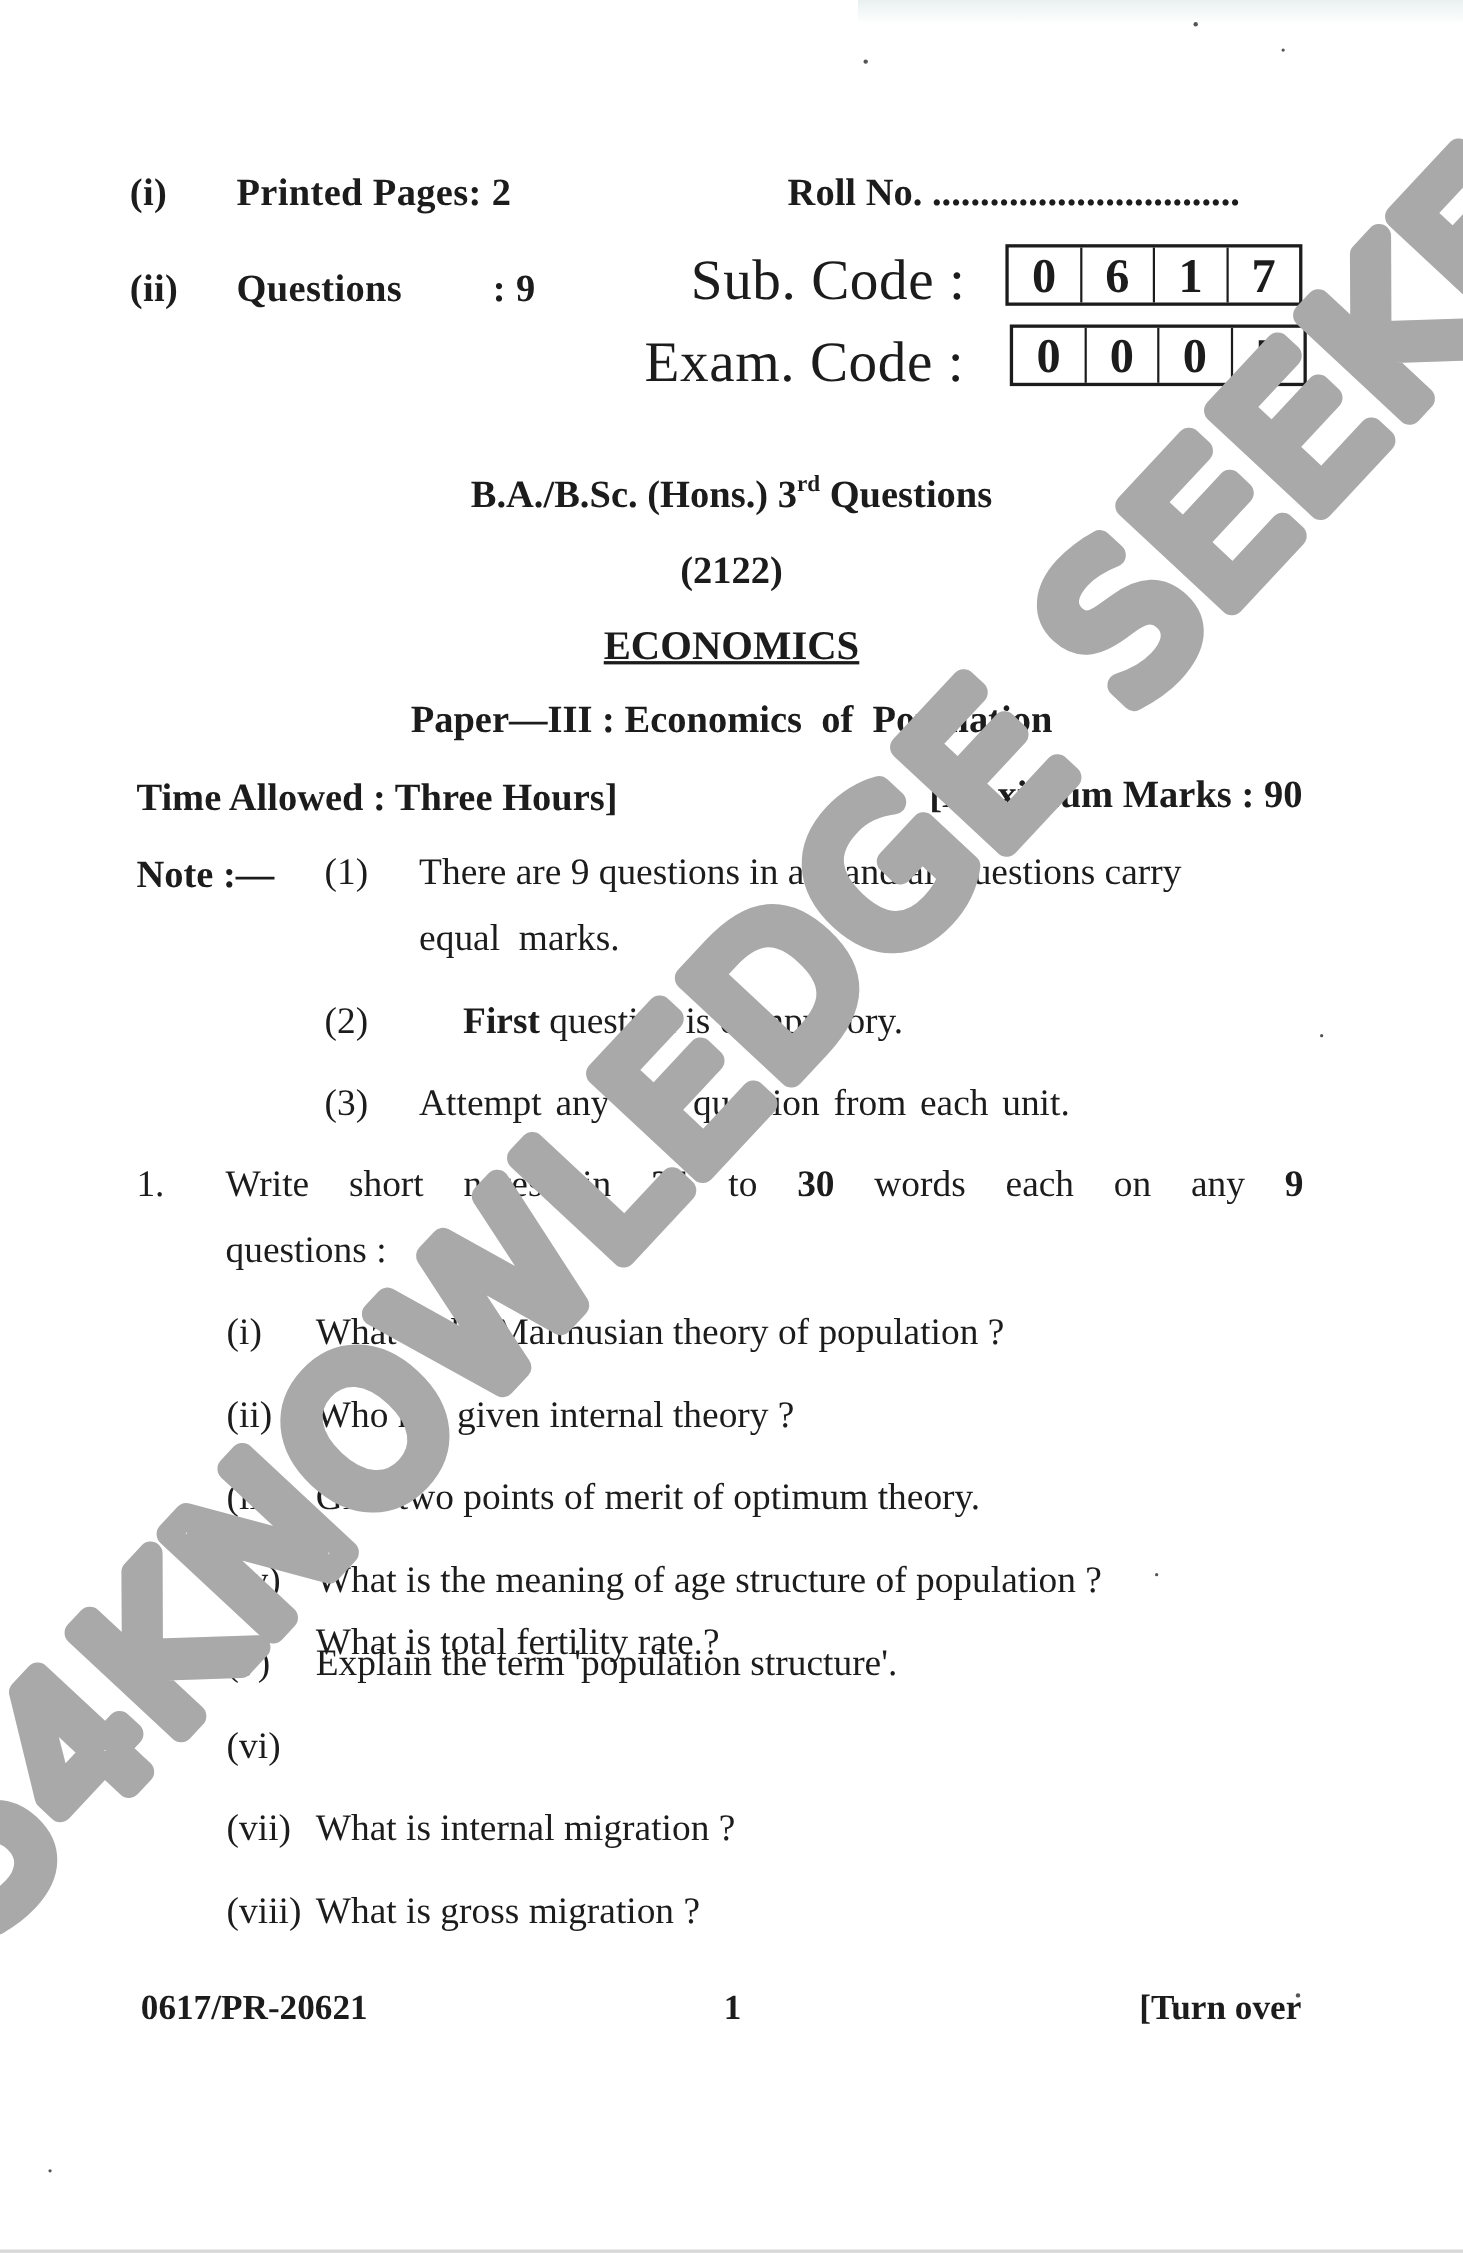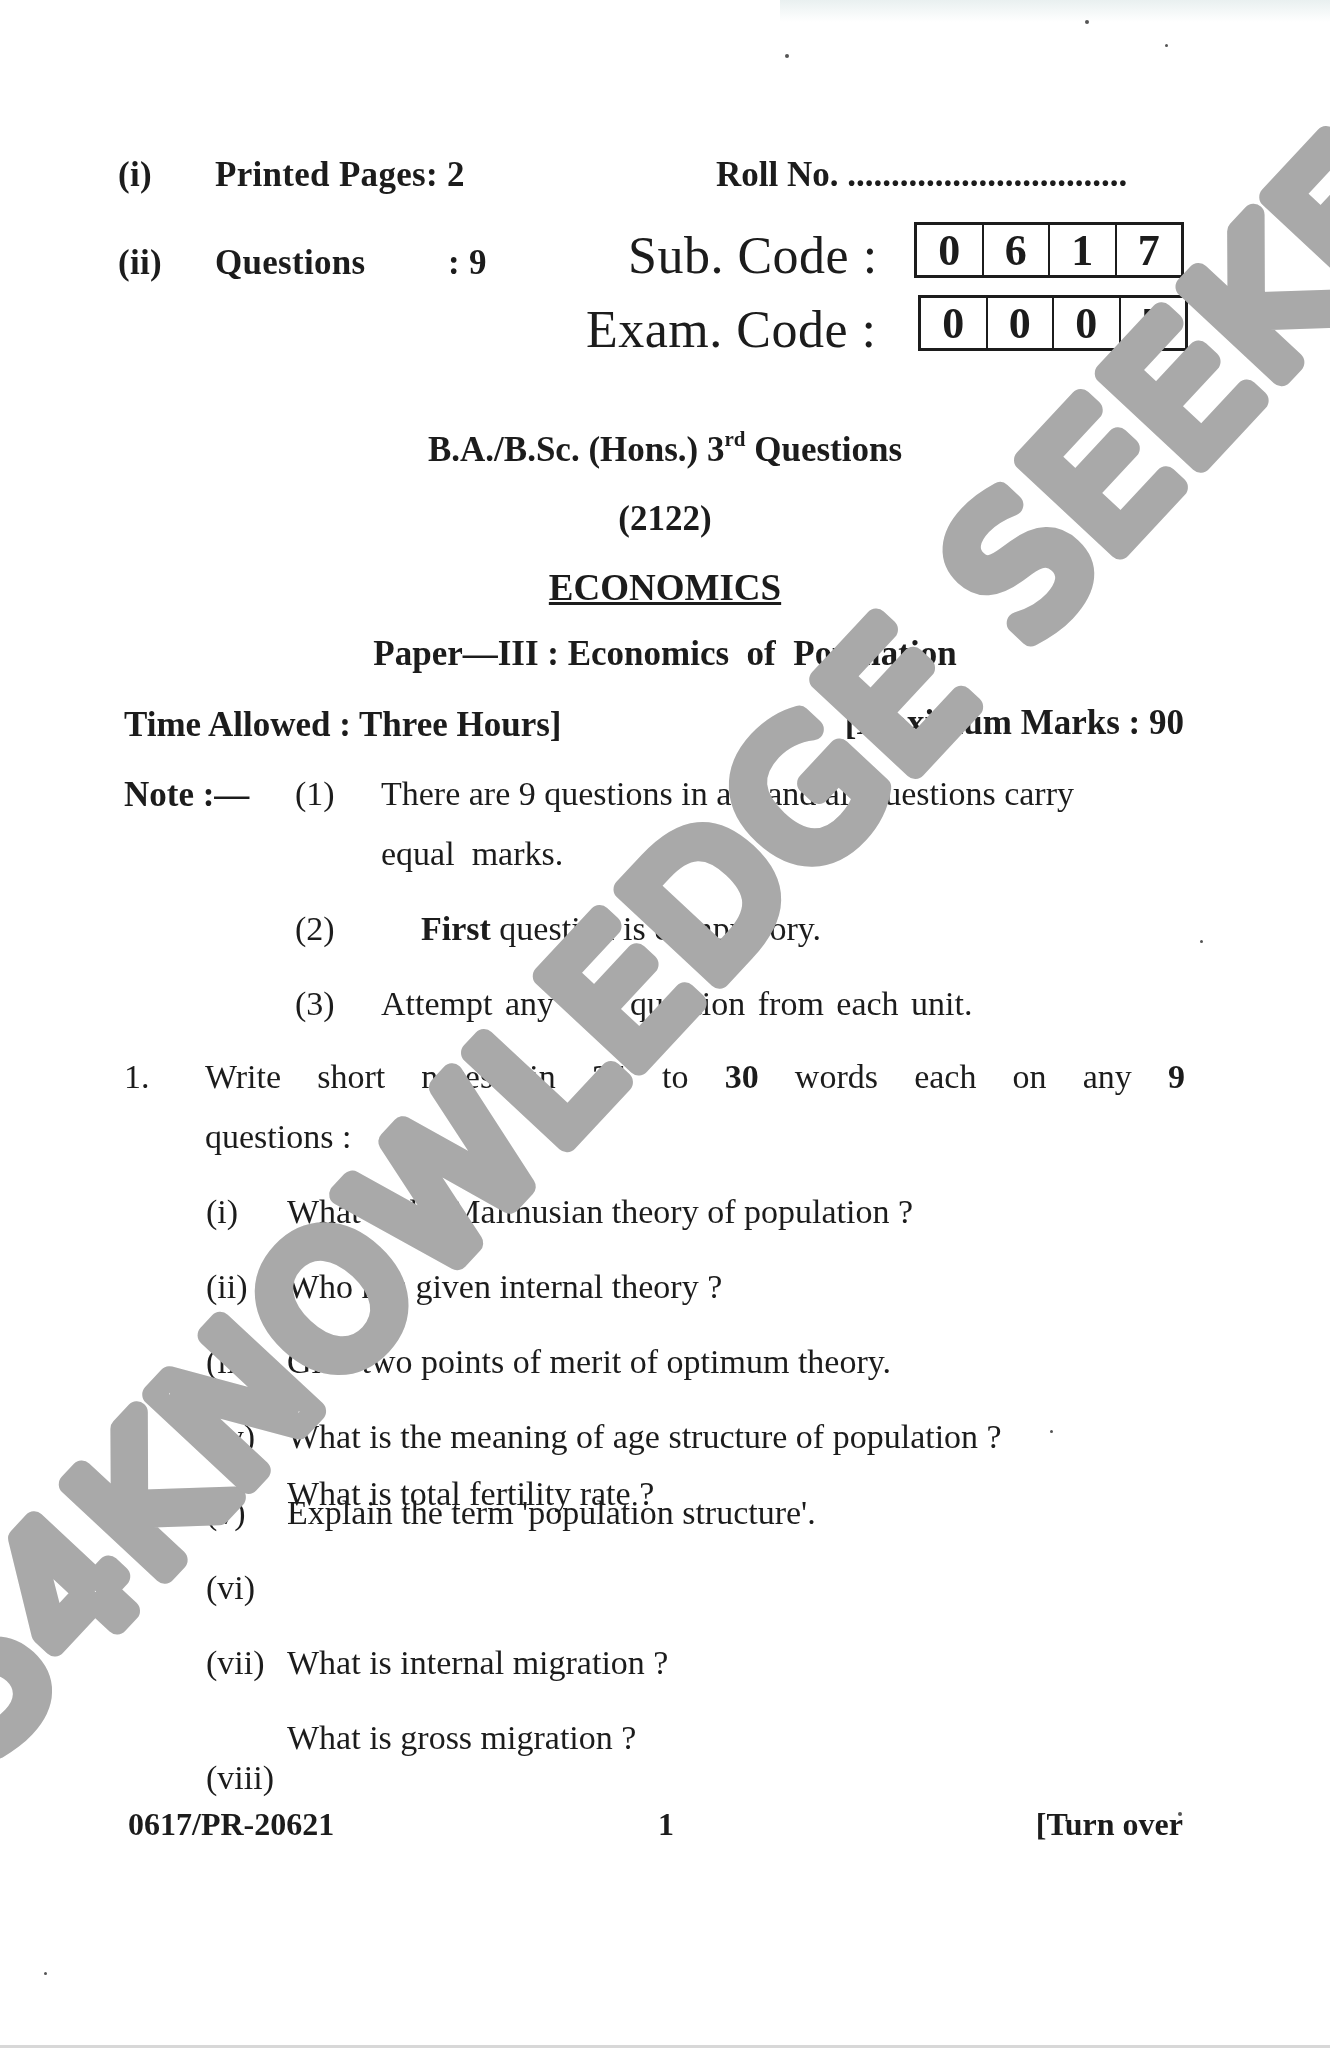--- a/index.html
+++ b/index.html
@@ -108,21 +108,21 @@
 
 <div class="qnum" style="left:206px;top:1494px;">(v)</div>
 <div class="qnum" style="left:287px;top:1494px;">Explain the term 'population structure'.</div>
 
 <div class="qnum" style="left:206px;top:1569px;">(vi)</div>
 <div class="qnum" style="left:287px;top:1475px;">What is total fertility rate ?</div>
 
 <div class="qnum" style="left:206px;top:1644px;">(vii)</div>
 <div class="qnum" style="left:287px;top:1644px;">What is internal migration ?</div>
 
-<div class="qnum" style="left:206px;top:1719px;margin-top:40px;">(viii)</div>
+<div class="qnum" style="left:206px;top:1719px;">(viii)</div>
 <div class="qnum" style="left:287px;top:1719px;">What is gross migration ?</div>
 
 <div class="abs footer" style="left:128px;top:1806px;">0617/PR-20621</div>
 <div class="abs footer" style="left:658px;top:1806px;">1</div>
 <div class="abs footer" style="right:147px;top:1806px;">[Turn over</div>
 
 <svg class="watermark" width="1330" height="2048" viewBox="0 0 1330 2048">
   <text x="0" y="0" transform="translate(-10,1760) rotate(-47)" font-family="DejaVu Sans, sans-serif" font-size="178" font-weight="normal" fill="none" stroke="#a9a9a9" stroke-width="22" stroke-linejoin="round" stroke-linecap="round" letter-spacing="6">54KNOWLEDGE SEEKERS</text>
 </svg>
 

